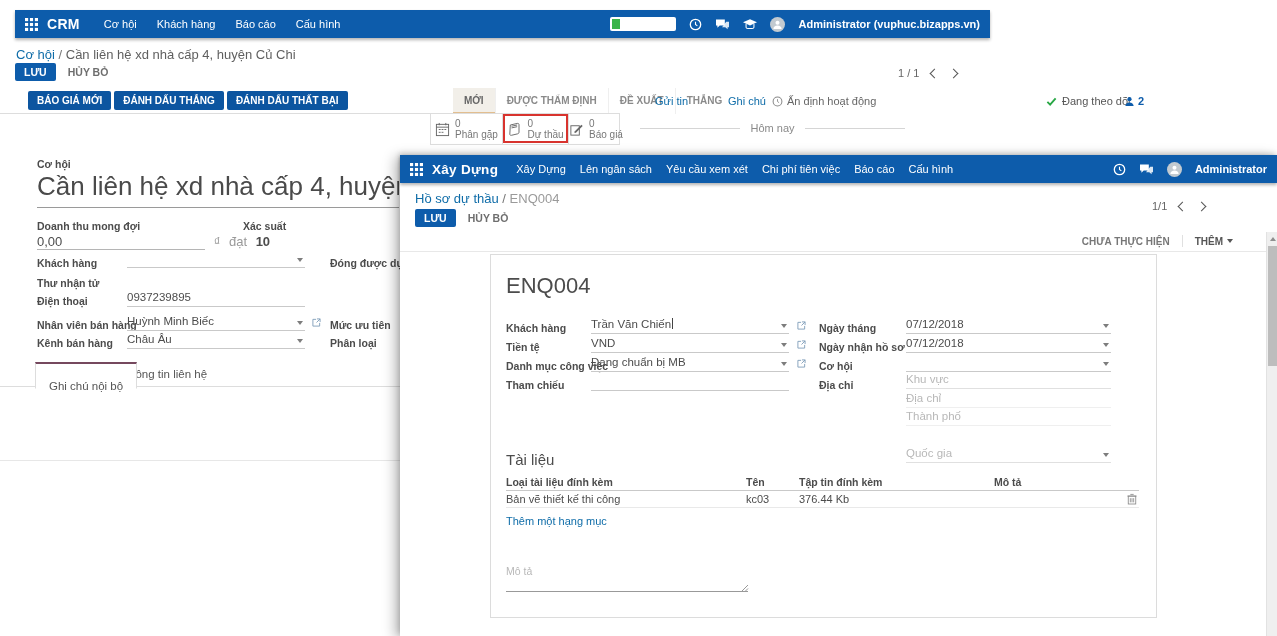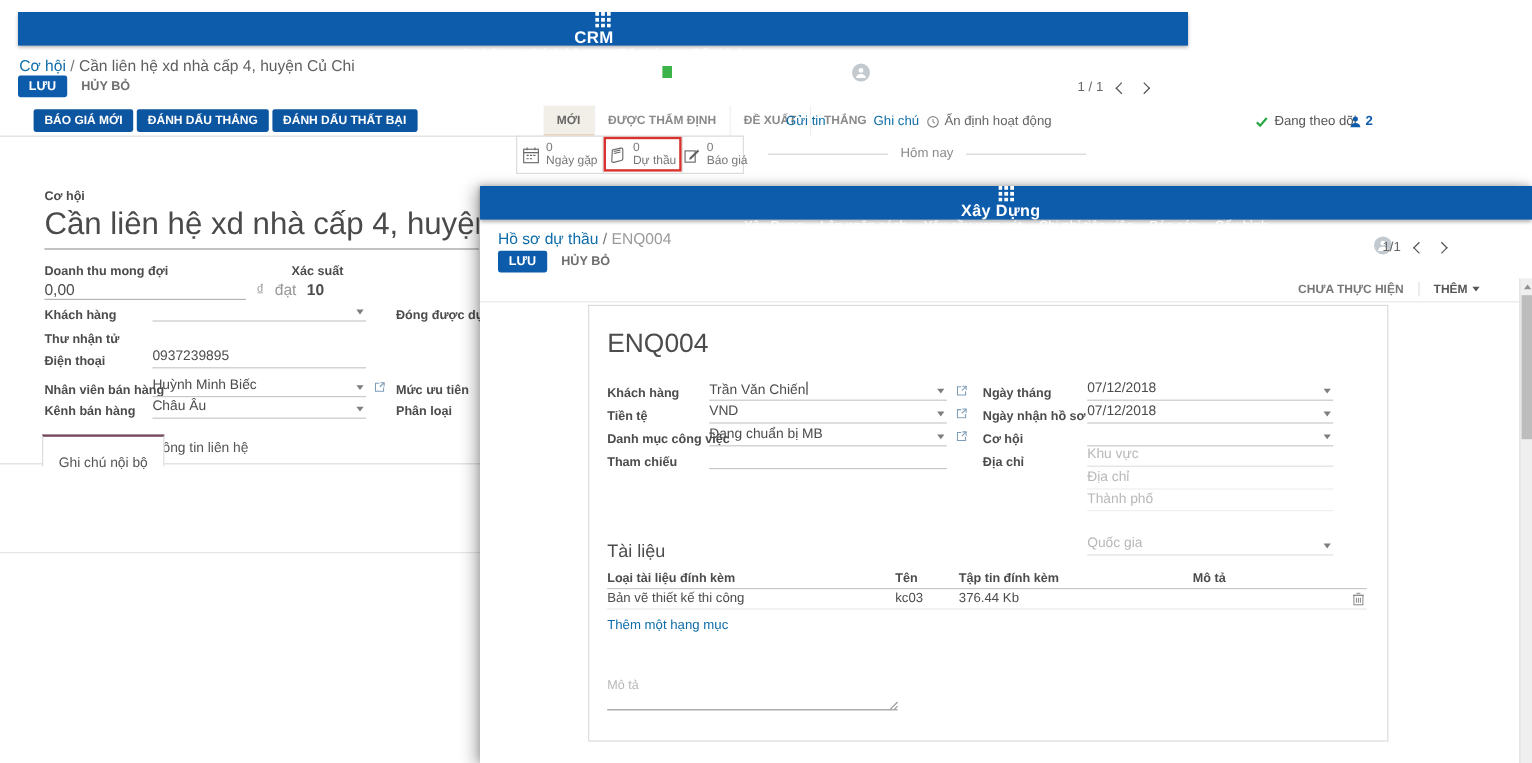--- a/index.html
+++ b/index.html
@@ -9,27 +9,26 @@
     background:#fff; overflow:hidden; position:relative;
     color:#4c4c4c;
   }
   #screen { position:absolute; inset:0; }
 
   
   .navbar {
     position:absolute; background:#0d5cab; color:#fff; height:28px;
     display:flex; align-items:center; padding:0 10px;
     box-shadow:0 2px 3px rgba(0,0,0,.30);
-    flex-direction:column;
   }
   .app-name { font-size:14px; font-weight:bold; margin:0 24px 0 9px; letter-spacing:.3px; }
   .nav-menu { display:flex; gap:20px; }
   .nav-menu span { font-size:11px; font-weight:500; cursor:pointer; }
   .nav-right { margin-left:auto; display:flex; align-items:center; gap:13px; }
-  .nav-user { font-size:16px; font-weight:normal; }
+  .nav-user { font-size:11px; font-weight:bold; }
   .avatar { width:15px; height:15px; border-radius:50%; background:#c2cad0; display:inline-flex; align-items:center; justify-content:center; overflow:hidden; }
   .btn-primary {
     background:#0d5cab; color:#fff; font-size:10.5px; font-weight:bold;
     padding:3px 9px; border-radius:2px; display:inline-block; cursor:pointer;
   }
   .btn-flat { color:#6e6e6e; font-size:10.5px; font-weight:bold; padding:3px 7px; display:inline-block; cursor:pointer; }
   .pager { position:absolute; display:flex; align-items:center; gap:12px; font-size:11px; color:#666; }
   .chev { width:7px; height:7px; border-left:1.5px solid #555; border-bottom:1.5px solid #555; display:inline-block; cursor:pointer; }
   .chev.left  { transform:rotate(45deg); }
   .chev.right { transform:rotate(225deg); }
@@ -248,21 +247,21 @@
       <div class="stat-btn" style="flex:0 0 72px;">
         <svg width="15" height="15" viewBox="0 0 16 16">
             <rect x="1.5" y="2.5" width="13" height="12" fill="none" stroke="#666"></rect>
             <line x1="1.5" y1="5.5" x2="14.5" y2="5.5" stroke="#666"></line>
             <line x1="4.5" y1="1" x2="4.5" y2="3.5" stroke="#666"></line>
             <line x1="11.5" y1="1" x2="11.5" y2="3.5" stroke="#666"></line>
             <path d="M4 8h2M7 8h2M10 8h2M4 11h2M7 11h2" stroke="#666"></path>
           </svg>
         <span class="stat-text">
             <span class="stat-count">0</span>
-            <span class="stat-label">Ngày gặp</span>
+            <span class="stat-label">Phân gặp</span>
           </span>
       </div>
       <div class="stat-btn" style="flex:0 0 66px;">
         <svg width="15" height="15" viewBox="0 0 16 16">
             <path d="M3.5 3.2L11 1.5c1-.2 1.8.3 1.8 1.3V11c0 .8-.6 1.4-1.4 1.6L4.6 14.2c-.9.2-1.6-.3-1.6-1.2z" fill="none" stroke="#666"></path>
             <path d="M4.8 4.5l6-1.3M4.8 6.3l6-1.3" stroke="#666"></path>
           </svg>
         <span class="stat-text">
             <span class="stat-count">0</span>
             <span class="stat-label">Dự thầu</span>

